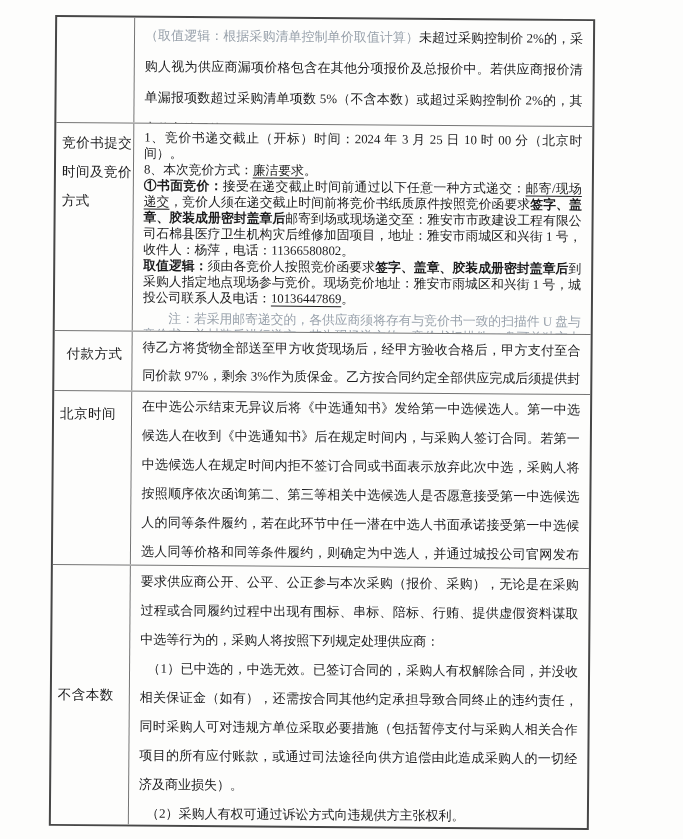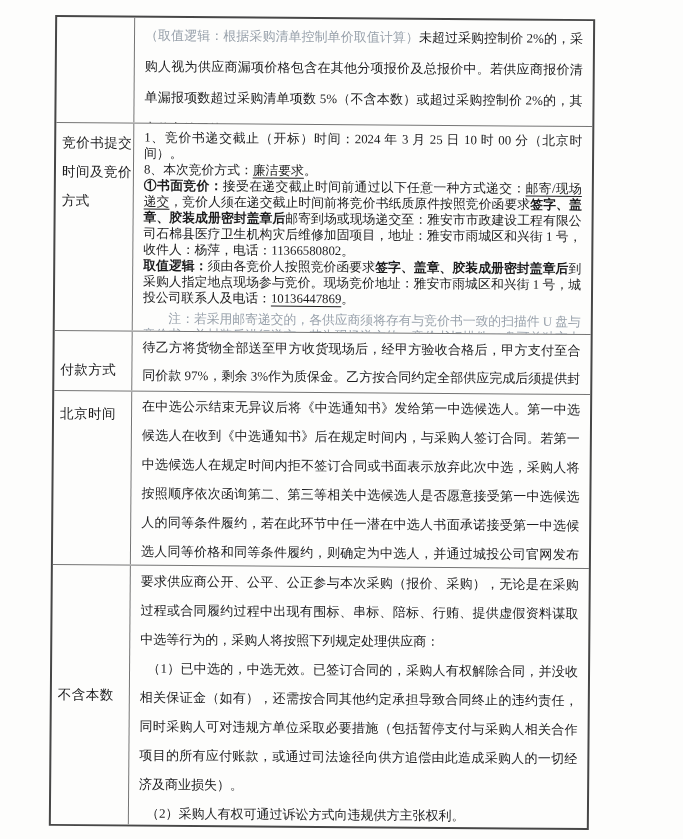--- a/index.html
+++ b/index.html
@@ -40,21 +40,21 @@
   }
   .ccell p{margin:0;}
   
   .r0{height:106px;}
   .r0 .ccell{line-height:31px;padding-top:2px;}
   .r1{height:208px;}
   .r1 .ccell{line-height:16px;padding-top:6px;font-size:12.8px;}
   .r1 .ccell p.note{margin-top:5px;}
   .r2{height:60px;}
   .r2 .ccell{line-height:28px;padding-top:2px;}
-  .r2 .hcell{padding-top:24px;}
+  .r2 .hcell{padding-top:8px;text-align:center;}
   .r3{height:174px;}
   .r3 .ccell{line-height:29px;}
   .r3 .hcell{padding-top:8px;}
   .r4{flex:1;}
   .r4 .ccell{line-height:29px;padding-top:1px;}
   .r4 .hcell{display:flex;align-items:center;padding-top:0;}
   
   .b{font-weight:bold;}
   .u{text-decoration:underline;text-underline-offset:3px;}
   .gray{color:var(--muted);}

